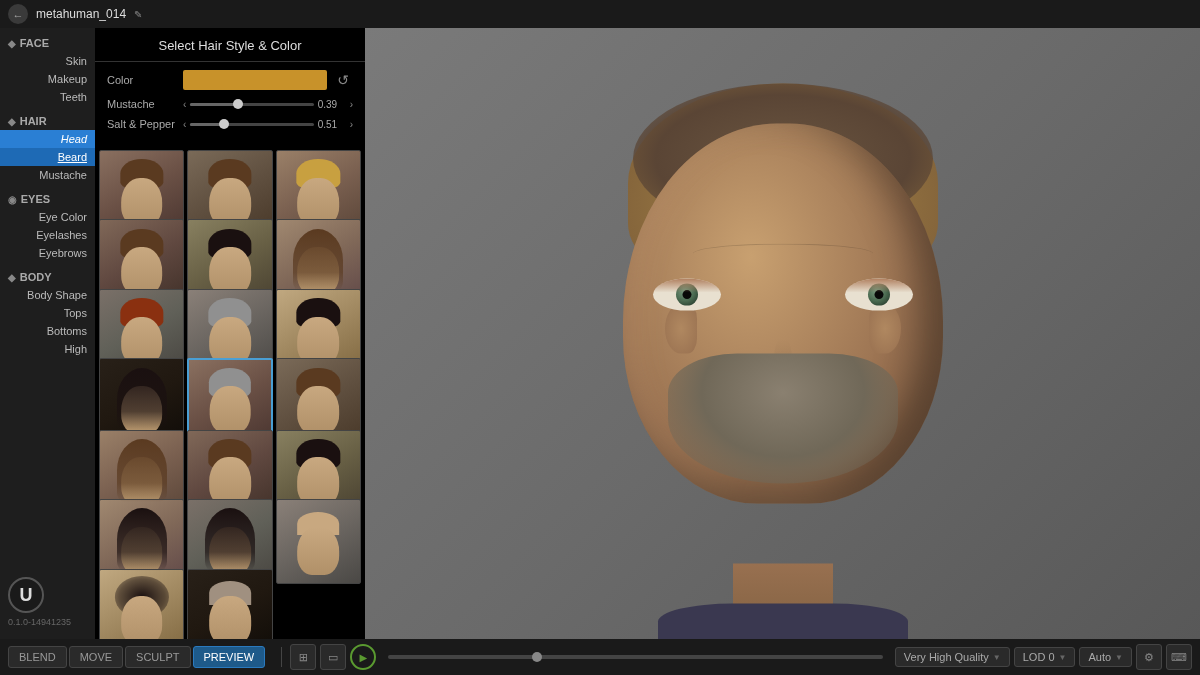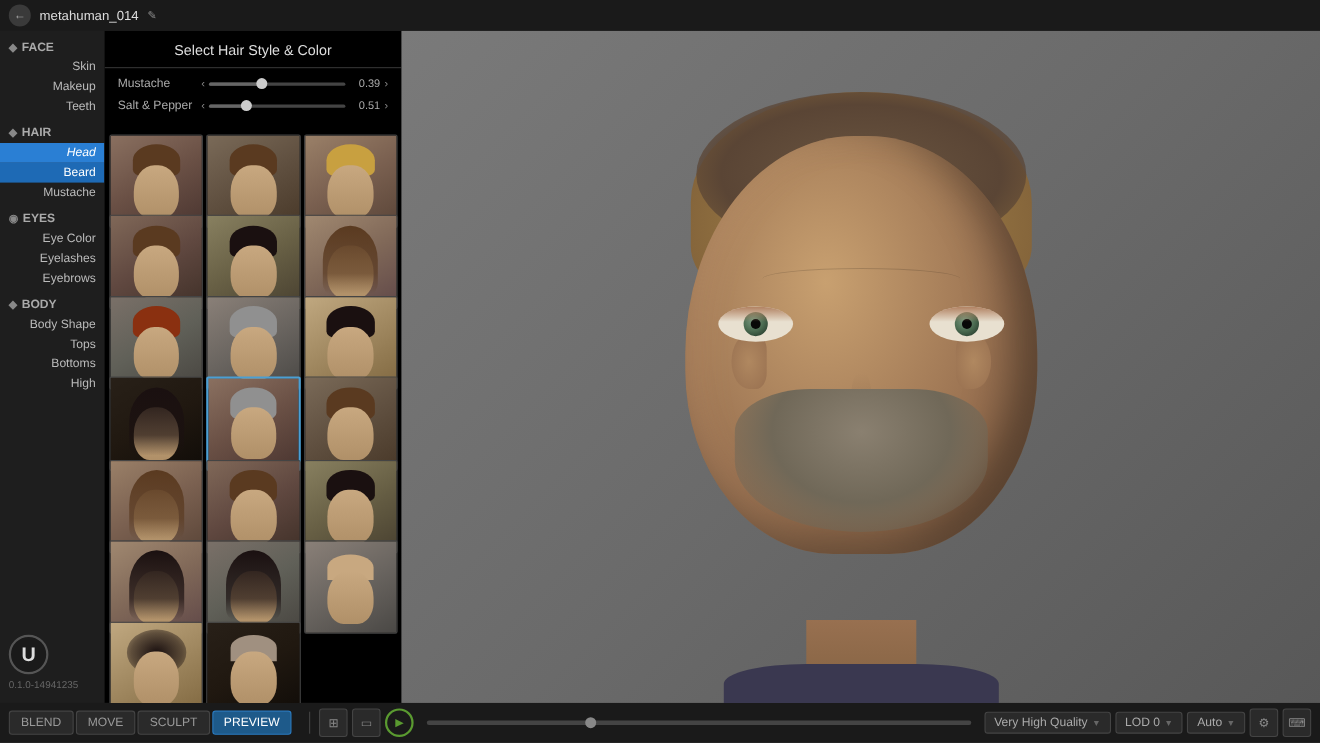--- a/index.html
+++ b/index.html
@@ -82,20 +82,21 @@
     .sidebar-item {
       padding: 3px 8px 3px 14px;
       cursor: pointer;
       color: #bbb;
       font-size: 11px;
       text-align: right;
     }
     .sidebar-item.active {
       background: #1e6ab5;
       color: #fff;
+      text-decoration: underline;
     }
     .sidebar-item.active-head {
       background: #2a7fd4;
       color: #fff;
       font-style: italic;
     }
 
     .sidebar-logo {
       margin-top: auto;
       padding: 8px;
@@ -200,21 +201,20 @@
       background: #ccc;
       position: absolute;
       top: -3.5px;
       transform: translateX(-50%);
       cursor: pointer;
     }
     .slider-value {
       font-size: 10px;
       color: #aaa;
       min-width: 28px;
-      text-align: right;
     }
 
     
     .hair-grid {
       flex: 1;
       overflow-y: auto;
       padding: 4px;
       display: grid;
       grid-template-columns: repeat(3, 1fr);
       gap: 3px;
@@ -606,20 +606,25 @@
       <div class="ue-logo">U</div>
       <span class="version-text">0.1.0-14941235</span>
     </div>
   </div>
 
   <div class="panel">
     <div class="panel-header">Select Hair Style &amp; Color</div>
 
     <div class="panel-controls">
 
+      <div class="control-row">
+        <span class="control-label">Color</span>
+        <div class="color-swatch"></div>
+        <button class="reset-btn">↺</button>
+      </div>
 
       <div class="control-row">
         <span class="control-label">Mustache</span>
         <div class="slider-container">
           <span class="slider-arrow">‹</span>
           <div class="slider-track">
             <div class="slider-fill" style="width:39%"></div>
             <div class="slider-thumb" style="left:39%"></div>
           </div>
           <span class="slider-value">0.39</span>

